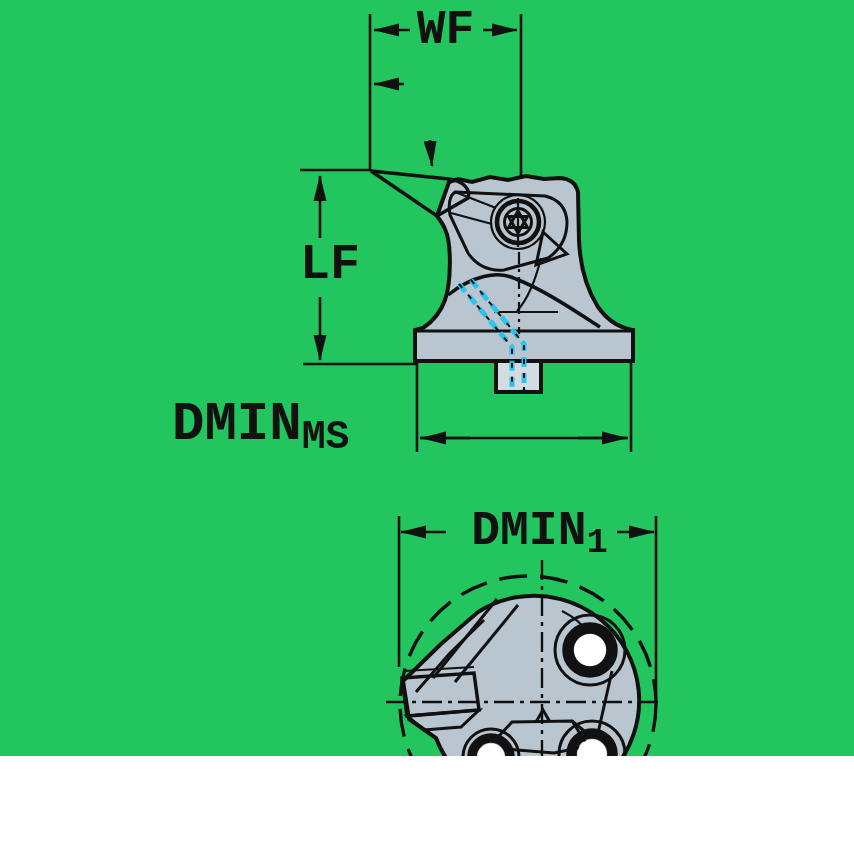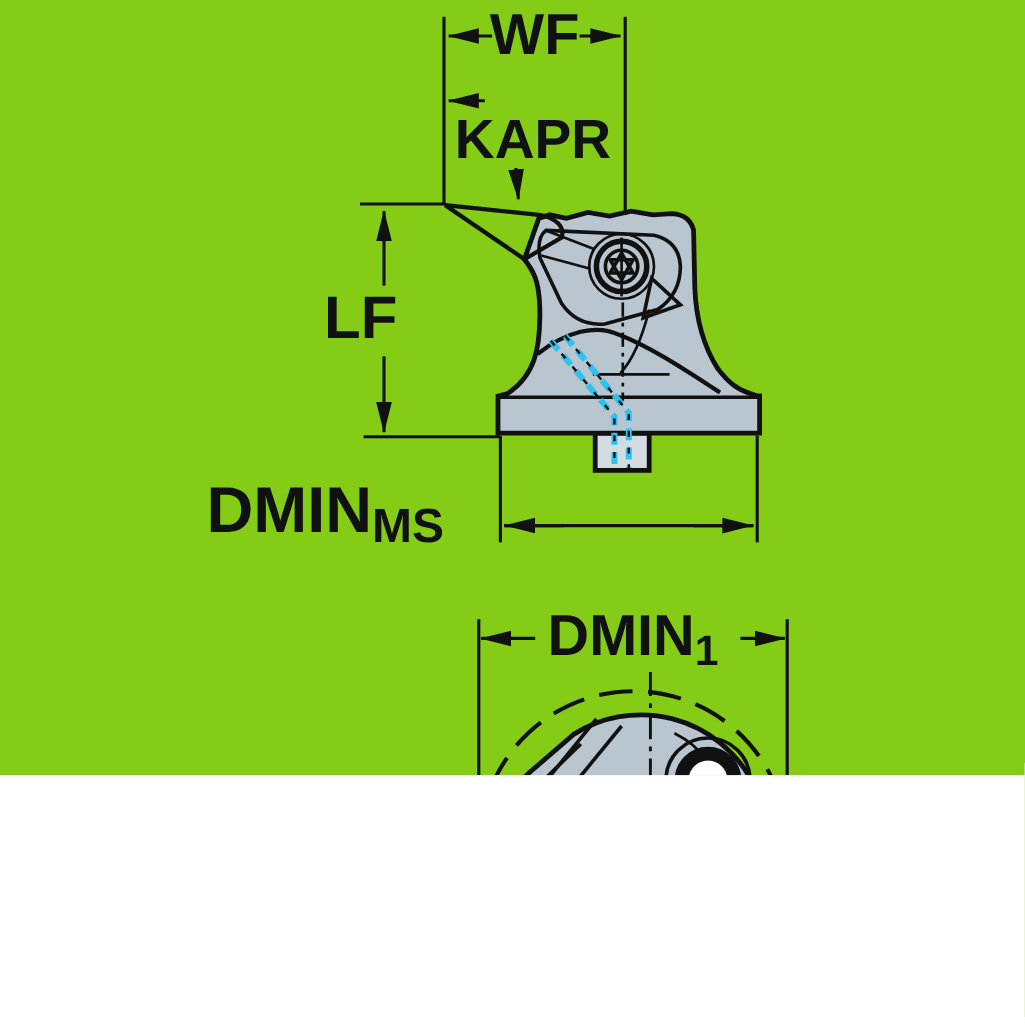--- a/index.html
+++ b/index.html
@@ -1,26 +1,26 @@
 <!DOCTYPE html>
 <html><head>
 <meta charset="utf-8">
 <style>
   html,body{margin:0;padding:0;background:#fff;}
-  #canvas{position:relative;width:854px;height:646px;background:#84cc16;overflow:hidden;
-          font-family:Liberation Sans, sans-serif;}
+  #canvas{position:relative;width:854px;height:756px;background:#22c55e;overflow:hidden;
+          font-family:Liberation Mono, monospace;}
   #drawing{position:absolute;left:0;top:0;}
   .dim-label{position:absolute;color:#111;font-weight:700;line-height:1;
              white-space:nowrap;letter-spacing:0;}
   .dim-label .sub{font-size:0.74em;position:relative;top:0.22em;margin-top:14px;}
   #lbl-wf{left:370px;top:6px;width:151px;text-align:center;font-size:48px;}
   #lbl-kapr{left:379px;top:93px;font-size:46px;}
-  #lbl-lf{left:270px;top:240px;font-size:50px;}
+  #lbl-lf{left:300px;top:240px;font-size:50px;}
   #lbl-dcon{left:172px;top:398px;font-size:54px;}
-  #lbl-dmin{left:399px;top:507px;width:257px;text-align:center;font-size:48px;}
+  #lbl-dmin{left:399px;top:507px;width:257px;text-align:center;font-size:48px;padding-left:12px;}
   
   .ln{stroke:#111;fill:none;stroke-width:3;}
   .ln2{stroke:#111;fill:none;stroke-width:2.2;}
   .ln35{stroke:#111;fill:none;stroke-width:3.5;}
   .outline{stroke:#111;stroke-width:4;}
   .dim{stroke:#111;fill:none;stroke-width:2.6;}
   .cl{stroke:#111;fill:none;stroke-width:2.4;stroke-dasharray:20 6 4 6;}
   .dashc{stroke:#111;fill:none;stroke-width:3.4;stroke-dasharray:28 13;}
   .coolant{fill:none;stroke-width:5;stroke-dasharray:10 6;}
   .coolant-dash{stroke:#111;fill:none;stroke-width:2;stroke-dasharray:5 9;}
@@ -145,23 +145,20 @@
     <path class="dim" d="M399,516 L399,667"></path>
     <path class="dim" d="M656,516 L656,700"></path>
     <path class="dim" marker-end="url(#ah)" d="M446,532 L401,532"></path>
     <path class="dim" marker-end="url(#ah)" d="M617,532 L654,532"></path>
   </g>
 </svg>
 
 <div id="lbl-wf" class="dim-label">
   <span>WF</span>
 </div>
-<div id="lbl-kapr" class="dim-label">
-  <span>KAPR</span>
-</div>
 <div id="lbl-lf" class="dim-label">
   <span>LF</span>
 </div>
 <div id="lbl-dcon" class="dim-label">
   <span>DMIN</span><span class="sub">MS</span>
 </div>
 <div id="lbl-dmin" class="dim-label">
   <span>DMIN</span><span class="sub">1</span>
 </div>
 

